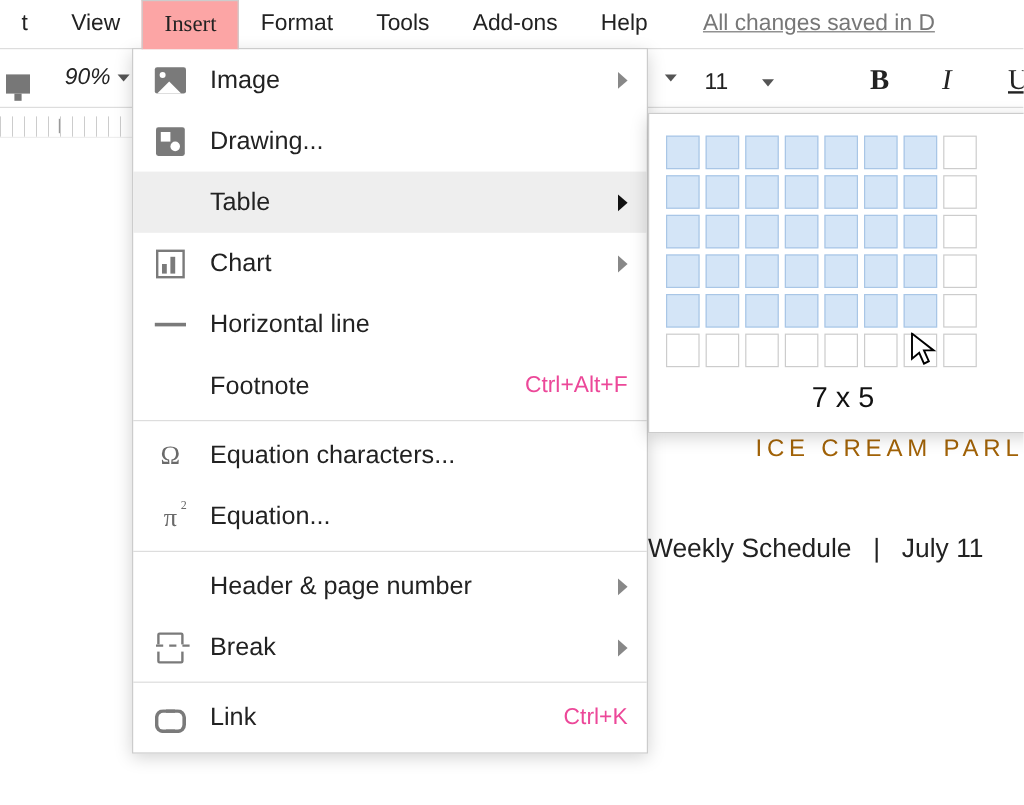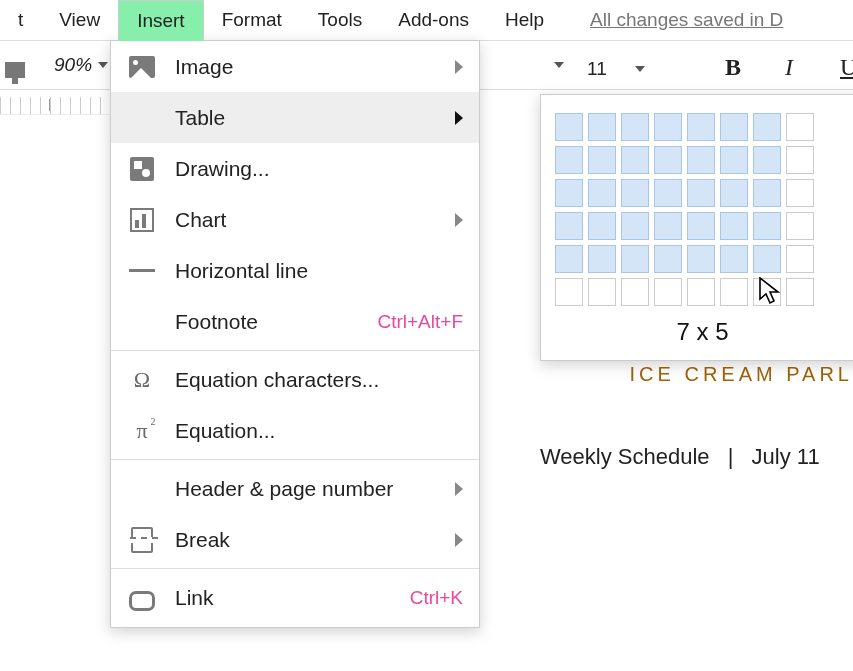--- a/index.html
+++ b/index.html
@@ -19,25 +19,26 @@
     align-items: center;
     height: 40px;
     padding-left: 0;
   }
   .menubar span {
     padding: 0 18px;
     line-height: 40px;
     cursor: default;
   }
   .menubar .active {
-    background: #86efac;
+    background: #fca5a5;
     border: 1px solid #ccc;
     border-bottom: none;
     position: relative;
     z-index: 3;
+    font-family: Liberation Serif, serif;
   }
   .saved-link {
     margin-left: 10px;
     color: #777;
     text-decoration: underline;
     font-size: 19px;
   }
   .toolbar {
     display: flex;
     align-items: center;
@@ -131,21 +132,21 @@
     bottom: -6px; left: 7px;
     width: 6px; height: 6px;
     background: #777;
   }
 
   
   .dropdown {
     position: absolute;
     left: 110px;
     top: 40px;
-    width: 370px;
+    width: 430px;
     background: #fff;
     border: 1px solid #ccc;
     box-shadow: 0 4px 14px rgba(0,0,0,.18);
     z-index: 2;
     padding-bottom: 4px;
   }
   .menu-item {
     display: flex;
     align-items: center;
     height: 51px;
@@ -313,31 +314,31 @@
 <div class="dropdown">
 
   <div class="menu-item">
     <div class="icon">
         <div class="ico-image"></div>
       </div>
     <span class="label">Image</span>
     <span class="chevron"></span>
   </div>
 
+  <div class="menu-item">
+    <div class="icon">
+        <div class="ico-drawing"></div>
+      </div>
+    <span class="label">Drawing...</span>
+  </div>
+
   <div class="menu-item hover">
     <div class="icon spacer"></div>
     <span class="label">Table</span>
     <span class="chevron"></span>
-  </div>
-
-  <div class="menu-item">
-    <div class="icon">
-        <div class="ico-drawing"></div>
-      </div>
-    <span class="label">Drawing...</span>
   </div>
 
   <div class="menu-item">
     <div class="icon">
         <div class="ico-chart"></div>
       </div>
     <span class="label">Chart</span>
     <span class="chevron"></span>
   </div>
 

